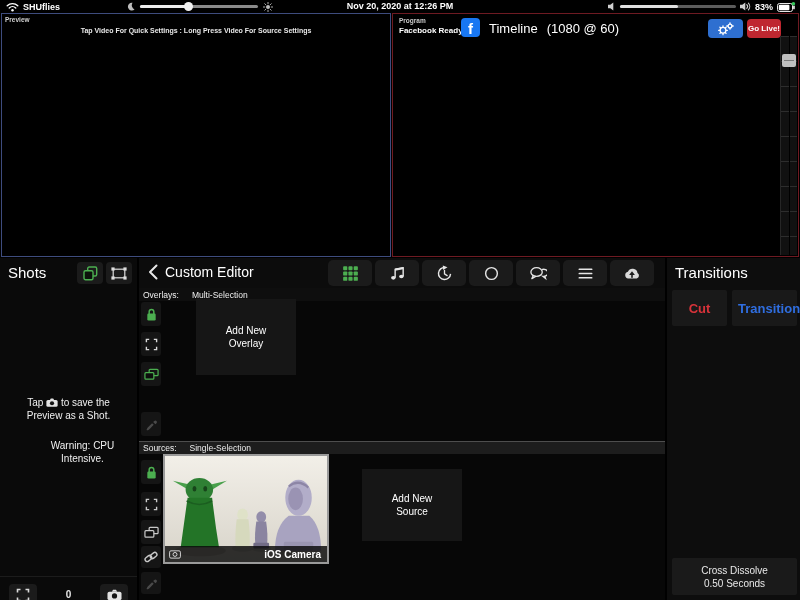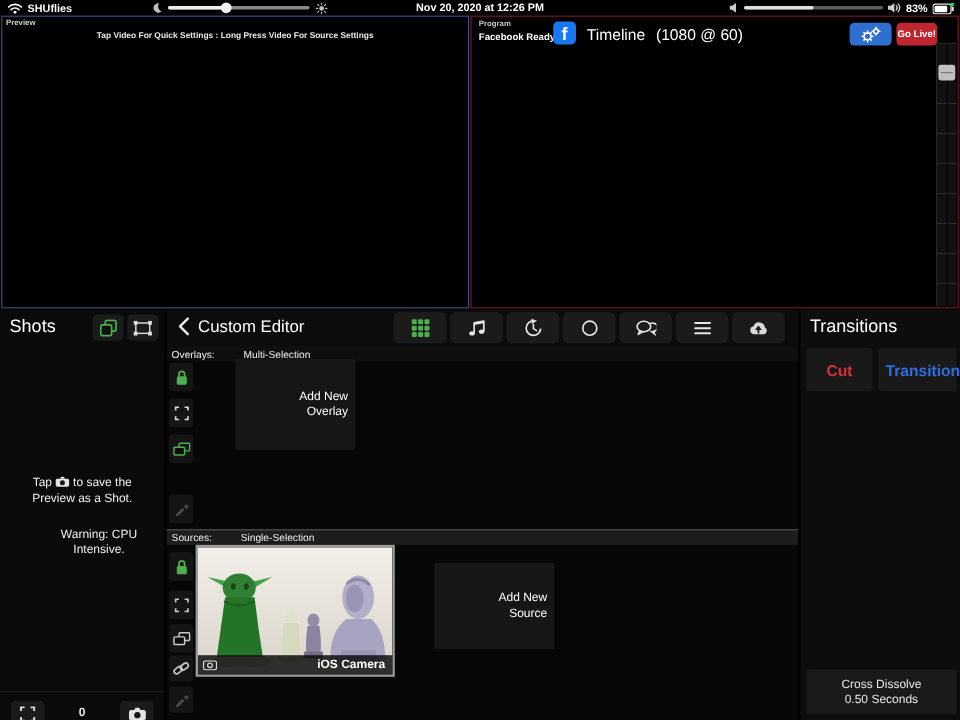--- a/index.html
+++ b/index.html
@@ -61,27 +61,27 @@
   .shots-count{font-size:10px;font-weight:700;color:#e8e8e8;}
 
   
   .editor{position:absolute;left:139px;top:0;width:526px;height:342px;background:#070707;}
   .ed-header{position:absolute;left:0;top:0;width:100%;height:30px;background:#0c0c0c;}
   .ed-back{position:absolute;left:8px;top:6px;width:12px;height:18px;background:none;border:none;padding:0;cursor:pointer;}
   .ed-title{position:absolute;left:26px;top:6px;font-size:14px;color:#fff;}
   .ed-toolbar{position:absolute;left:189px;top:2px;display:flex;gap:3px;}
   .ed-toolbar .icon-btn{width:44px;height:26px;border-radius:5px;}
   .sec-bar{position:absolute;left:0;width:100%;height:13px;font-size:8.5px;color:#efefef;display:flex;
-           align-items:center;gap:24px;padding-left:4px;}
+           align-items:center;gap:13px;padding-left:4px;}
   .sec-overlays{top:30px;background:#0e0e0e;}
   .sec-sources{top:183px;background:#1d1d1d;border-top:1px solid #4e4e4e;}
   .strip-btn{position:absolute;left:2px;width:20px;height:24px;border:none;border-radius:3px;background:#151515;
              display:flex;align-items:center;justify-content:center;padding:0;cursor:pointer;}
   .tile{position:absolute;background:#161616;border:none;color:#fff;font-size:10px;line-height:13px;font-weight:500;
-        display:flex;flex-direction:column;align-items:flex-end;justify-content:center;cursor:pointer;
+        display:flex;flex-direction:column;align-items:center;justify-content:center;cursor:pointer;
         font-family:"Liberation Sans",sans-serif;}
   .tile-overlay{left:57px;top:41px;width:100px;height:76px;}
   .tile-source{left:223px;top:211px;width:100px;height:72px;}
   .thumb{position:absolute;left:24px;top:196px;width:166px;height:110px;border:2px solid #9a9a9a;background:#000;cursor:pointer;}
   .thumb svg.scene{position:absolute;left:0;top:0;width:100%;height:100%;}
   .thumb-caption{position:absolute;left:0;right:0;bottom:0;height:16px;background:rgba(8,8,8,.82);
                  display:flex;align-items:center;}
   .thumb-caption .cam{margin-left:4px;}
   .thumb-name{margin-left:auto;margin-right:6px;font-size:10px;font-weight:700;color:#fff;}
 

